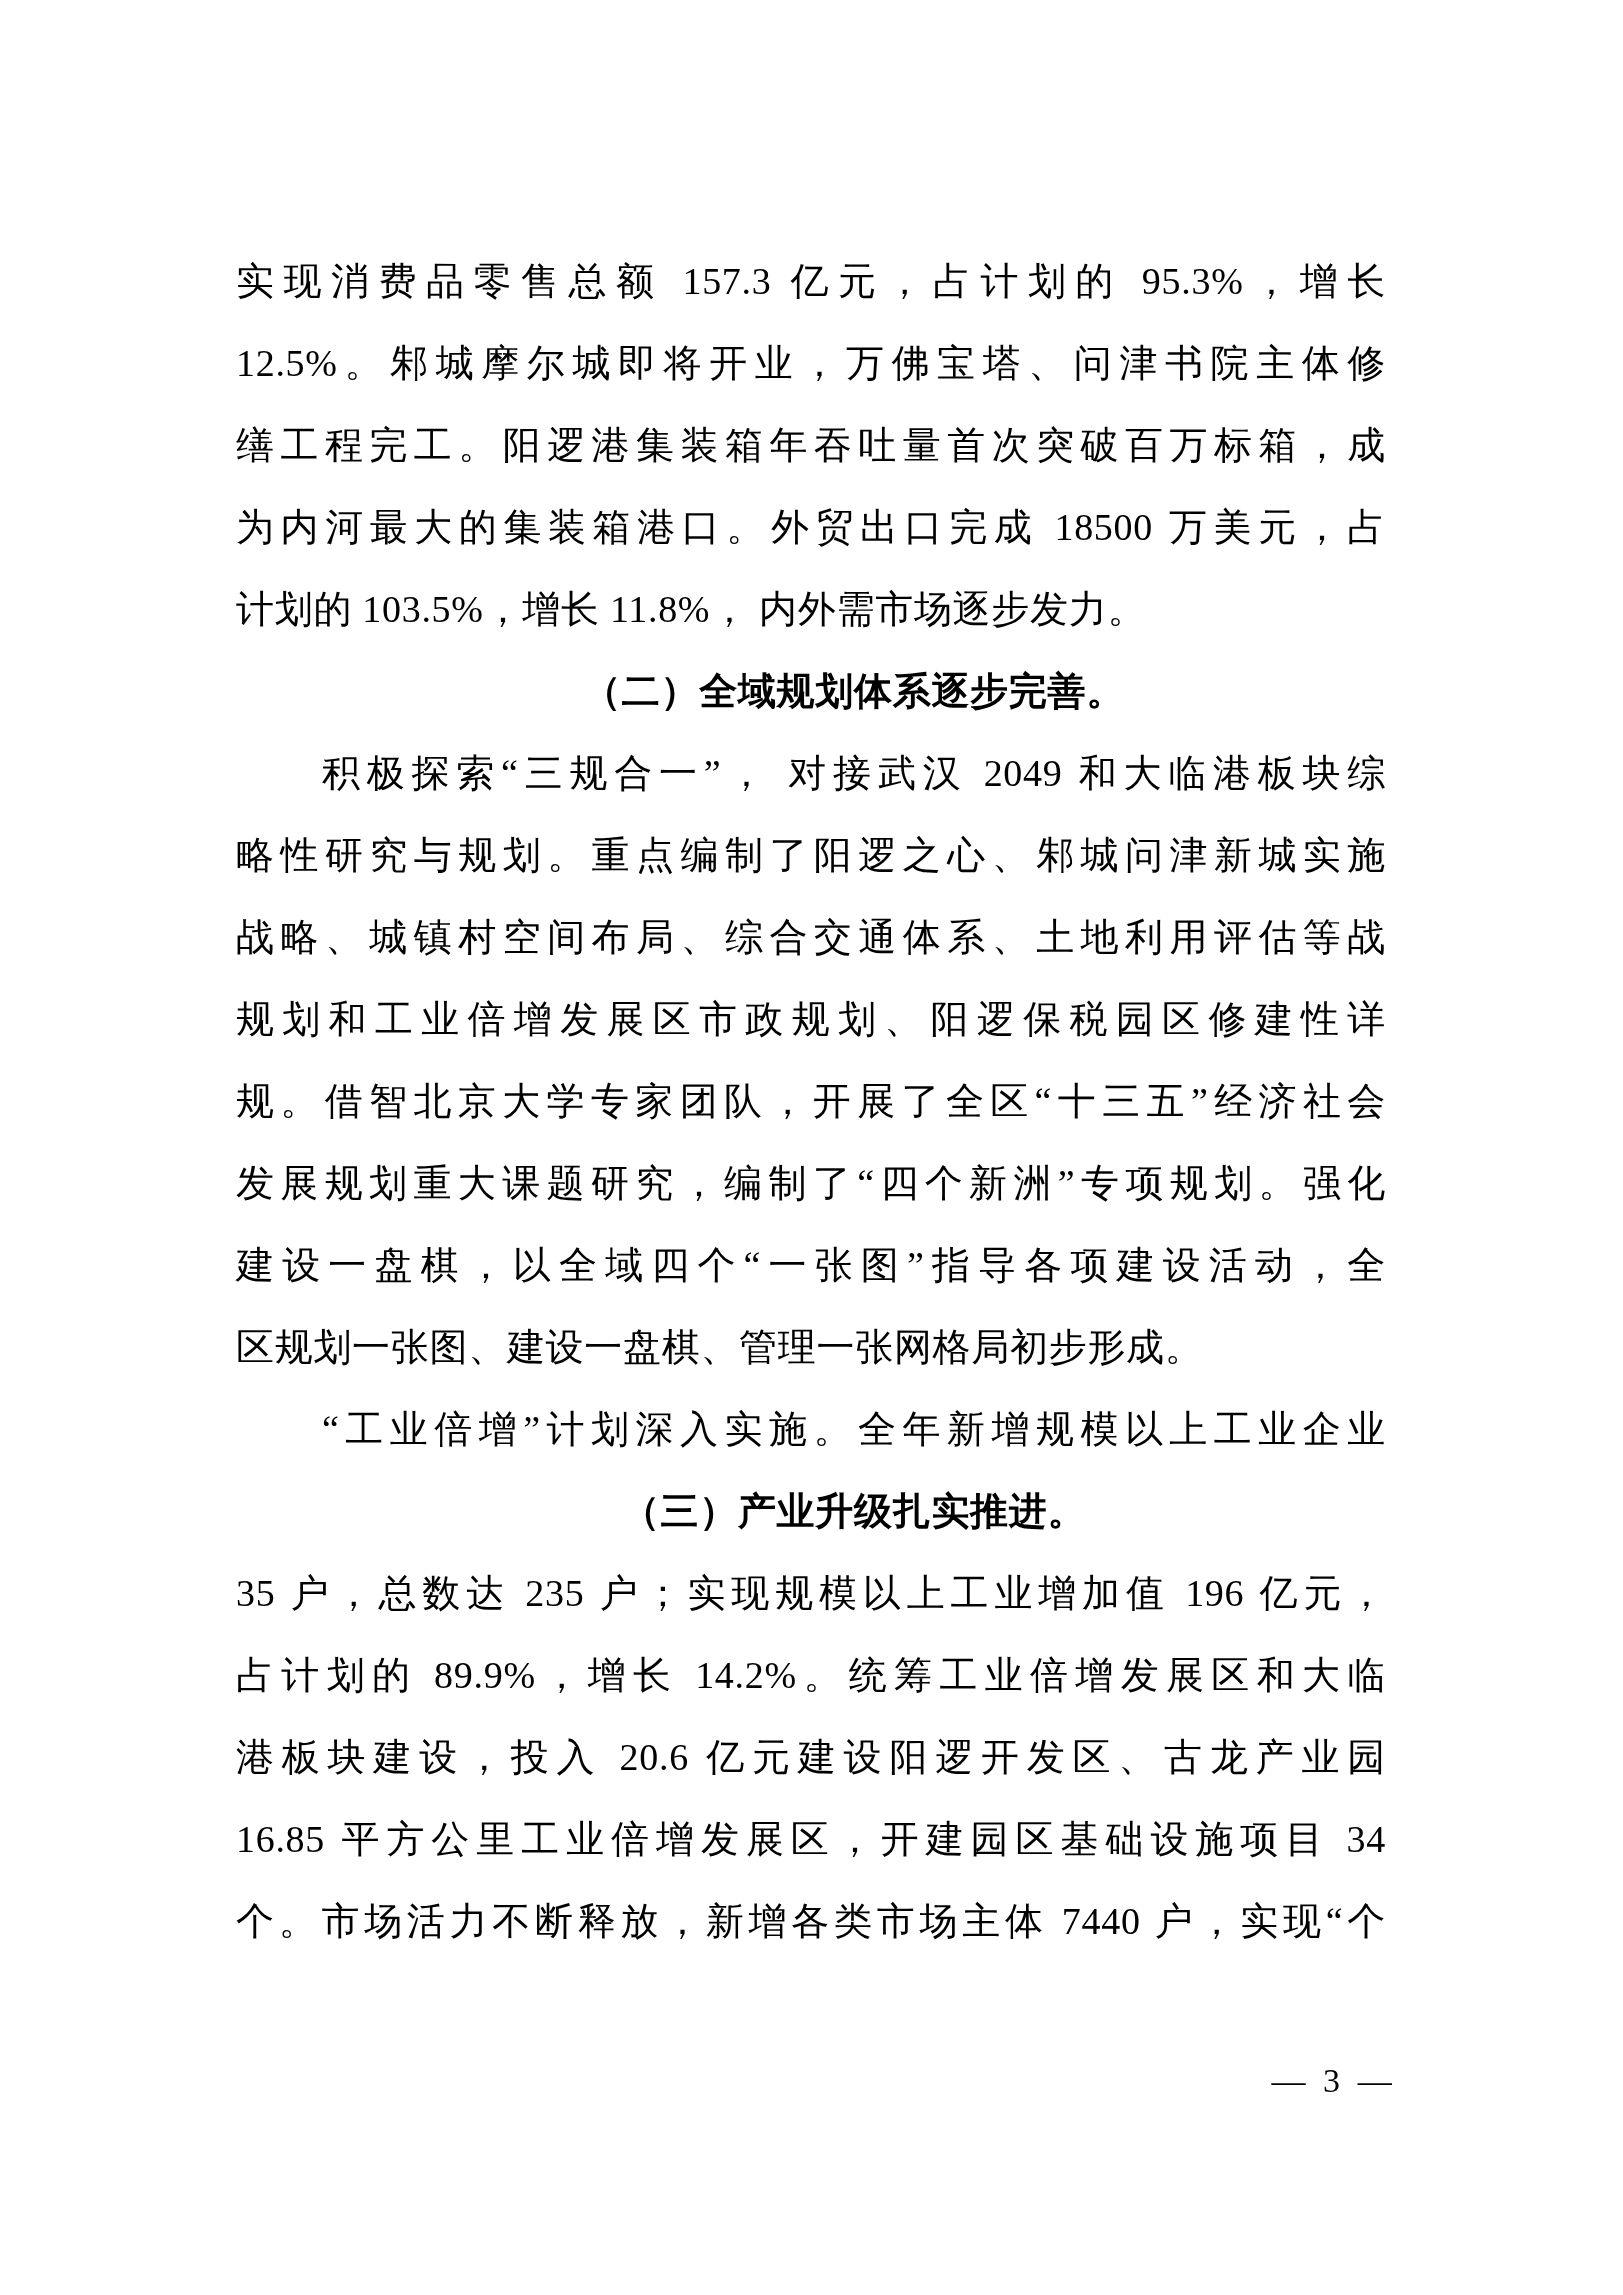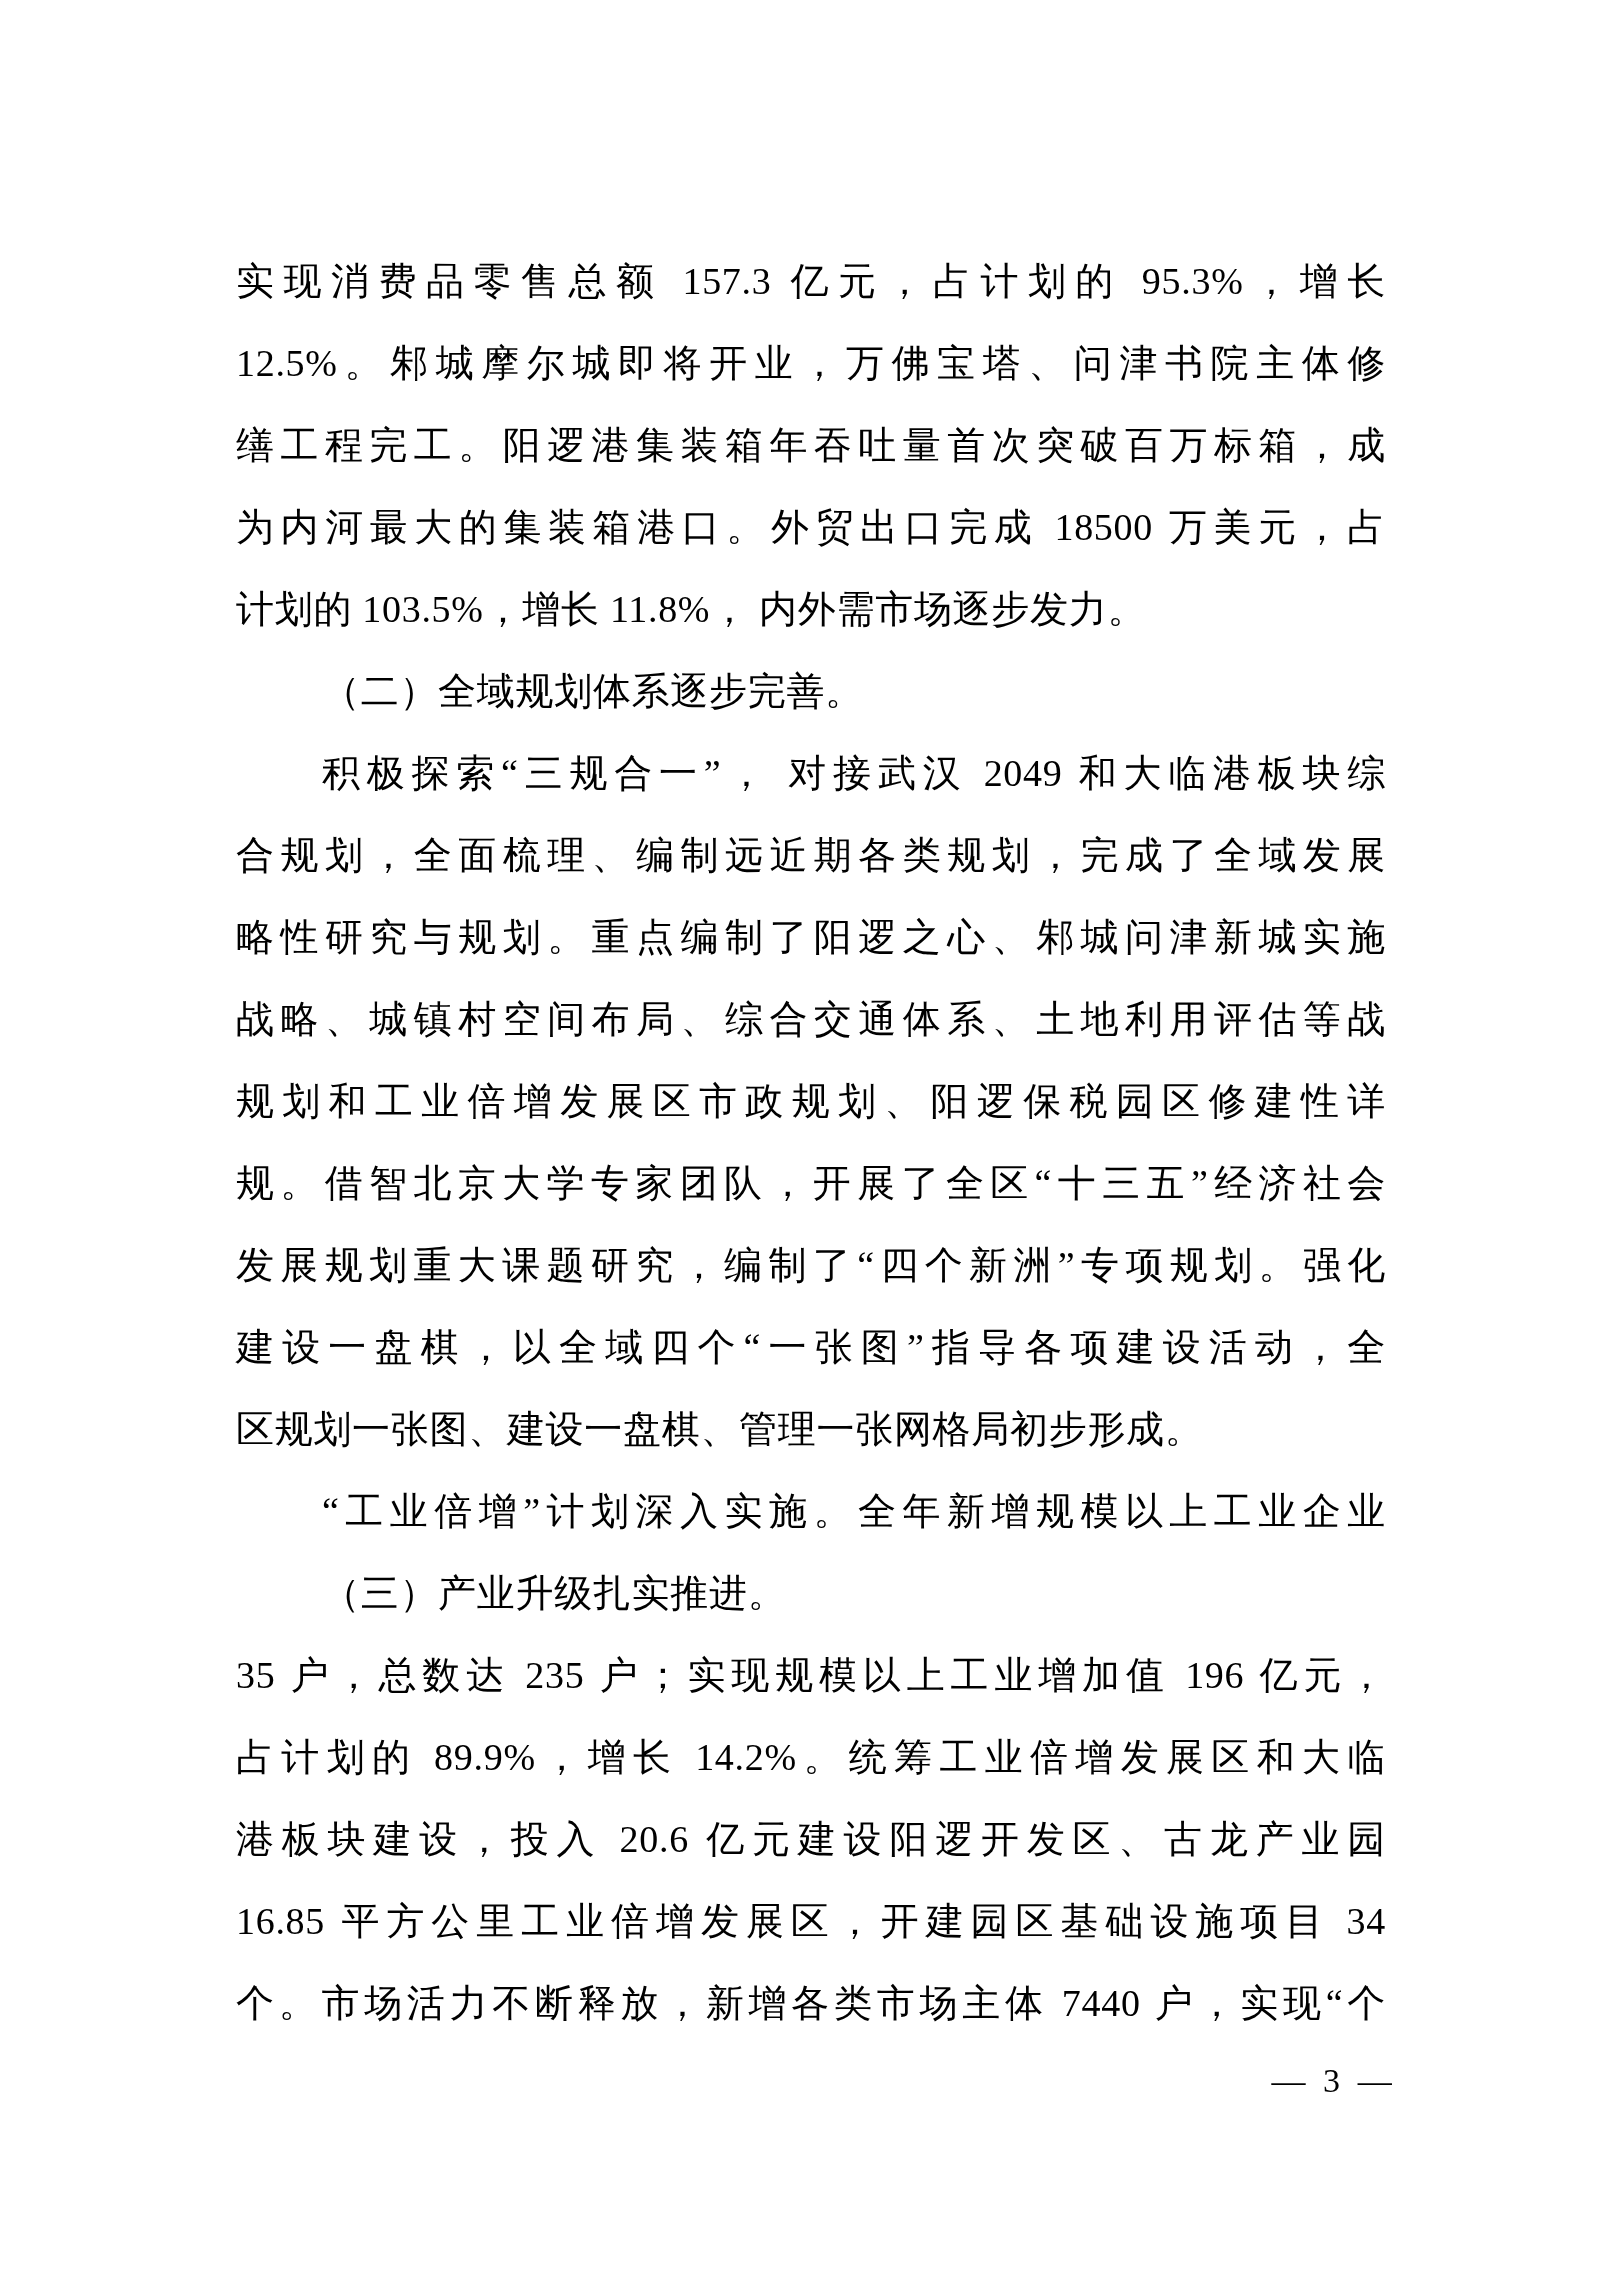--- a/index.html
+++ b/index.html
@@ -31,21 +31,22 @@
     text-align: left;
   }
   .line.just {
     text-align: justify;
     text-align-last: justify;
   }
   .line.indent {
     text-indent: 86px;
   }
   .line.heading {
-    font-weight: normal;
+    font-weight: bold;
+    text-align: center;
   }
   .page-footer {
     position: absolute;
     left: 236px;
     top: 2061px;
     width: 1157px;
     text-align: right;
     font-size: 34px;
     line-height: 39px;
     letter-spacing: 1.3px;
@@ -57,21 +58,20 @@
 
 <div class="page" style="background: rgb(255, 255, 255); color: rgb(0, 0, 0);">
   <div class="text-block" id="text-block">
       <div class="line just">实现消费品零售总额 157.3 亿元，占计划的 95.3%，增长</div>
       <div class="line just">12.5%。邾城摩尔城即将开业，万佛宝塔、问津书院主体修</div>
       <div class="line just">缮工程完工。阳逻港集装箱年吞吐量首次突破百万标箱，成</div>
       <div class="line just">为内河最大的集装箱港口。外贸出口完成 18500 万美元，占</div>
       <div class="line">计划的 103.5%，增长 11.8%， 内外需市场逐步发力。</div>
       <div class="line heading indent">（二）全域规划体系逐步完善。</div>
       <div class="line just indent">积极探索“三规合一”， 对接武汉 2049 和大临港板块综</div>
-      <div class="line just">合规划，全面梳理、编制远近期各类规划，完成了全域发展</div>
       <div class="line just">略性研究与规划。重点编制了阳逻之心、邾城问津新城实施</div>
       <div class="line just">战略、城镇村空间布局、综合交通体系、土地利用评估等战</div>
       <div class="line just">规划和工业倍增发展区市政规划、阳逻保税园区修建性详</div>
       <div class="line just">规。借智北京大学专家团队，开展了全区“十三五”经济社会</div>
       <div class="line just">发展规划重大课题研究，编制了“四个新洲”专项规划。强化</div>
       <div class="line just">建设一盘棋，以全域四个“一张图”指导各项建设活动，全</div>
       <div class="line">区规划一张图、建设一盘棋、管理一张网格局初步形成。</div>
       <div class="line just indent">“工业倍增”计划深入实施。全年新增规模以上工业企业</div>
       <div class="line heading indent">（三）产业升级扎实推进。</div>
       <div class="line just">35 户，总数达 235 户；实现规模以上工业增加值 196 亿元，</div>

